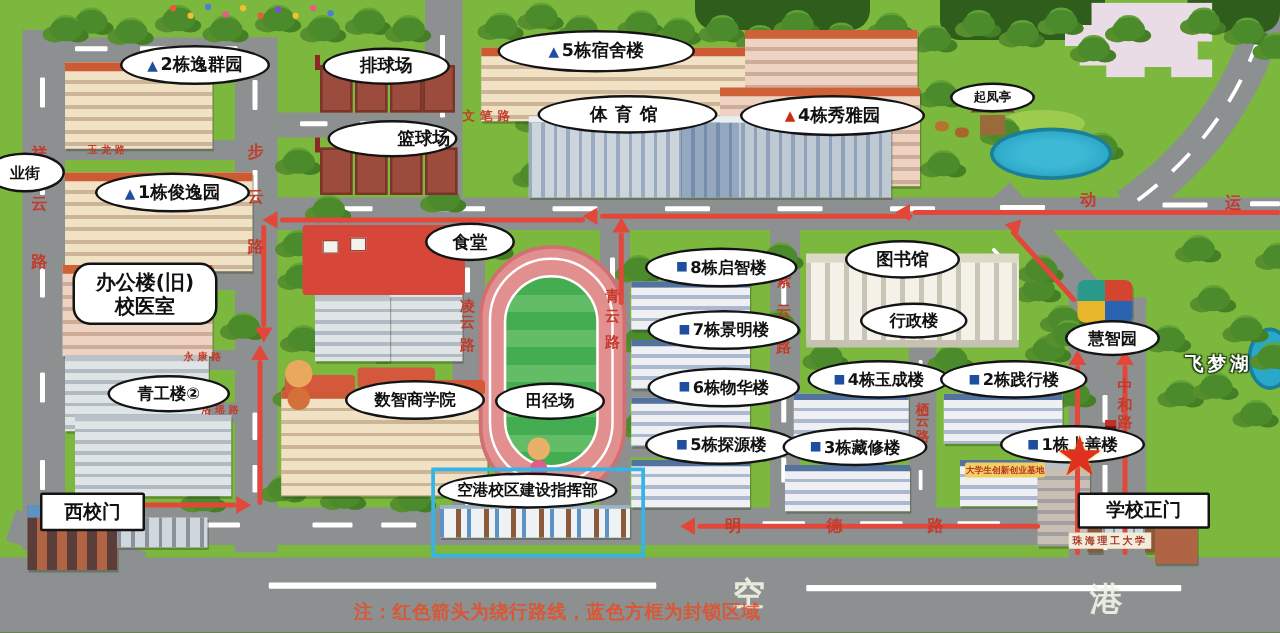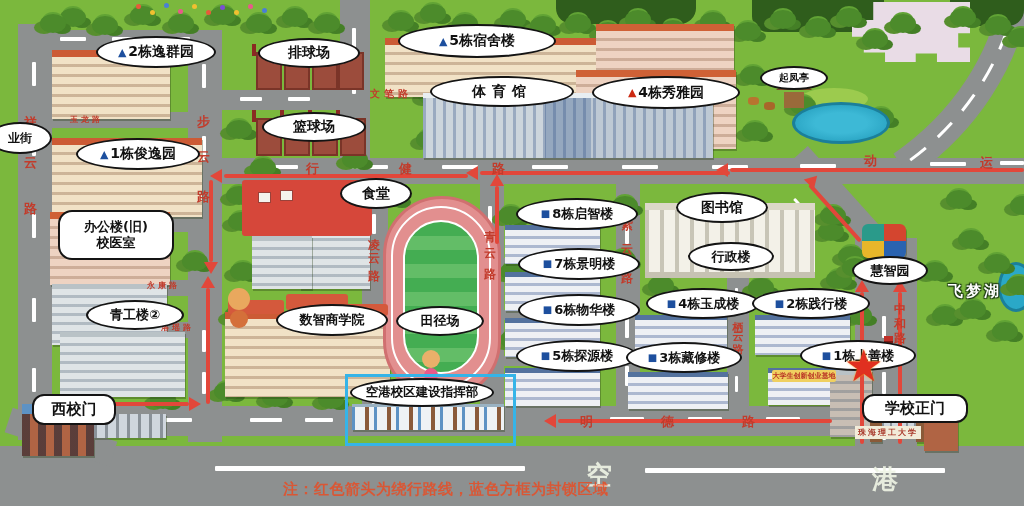--- a/index.html
+++ b/index.html
@@ -31,21 +31,21 @@
   .ah{position:absolute;width:0;height:0;border-style:solid;z-index:9;}
   .ah-left {border-width:7px 12px 7px 0;border-color:transparent #e2473a transparent transparent;}
   .ah-right{border-width:7px 0 7px 12px;border-color:transparent transparent transparent #e2473a;}
   .ah-up   {border-width:0 7px 12px 7px;border-color:transparent transparent #e2473a transparent;}
   .ah-down {border-width:12px 7px 0 7px;border-color:#e2473a transparent transparent transparent;}
   .rl{position:absolute;color:#c23b2b;font-weight:bold;z-index:9;line-height:1;white-space:nowrap;}
   .rl-v{writing-mode:vertical-lr;text-orientation:upright;}
   .bubble{position:absolute;background:#fff;border:2px solid #141414;border-radius:50%;
         display:flex;align-items:center;justify-content:center;font-weight:bold;color:#111;
         white-space:nowrap;z-index:30;font-size:14px;padding:0 4px;}
-  .bubble.rect{border-radius:12px;text-align:right;}
+  .bubble.rect{border-radius:2px;text-align:right;}
   .mk{line-height:1;margin-right:2px;}
   .mk-blue{color:#1d4f9e;font-size:11px;} .mk-red{color:#cc2a12;font-size:11px;}
   .mk-sq{color:#1d4f9e;font-size:10px;}
   .bigchar{position:absolute;color:rgba(238,243,228,.92);font-weight:bold;font-size:26px;z-index:4;}
   .track{position:absolute;z-index:6;border-radius:60px;}
   #note{position:absolute;left:283px;top:480px;font-size:15px;font-weight:bold;
         color:rgba(230,78,38,.85);z-index:40;letter-spacing:.5px;}
   .tinysign{position:absolute;z-index:31;font-weight:bold;text-align:center;}
 </style>
 </head>
@@ -176,21 +176,20 @@
   <div class="rr" style="left:105px;top:402px;width:84px;height:4px;"></div>
   <div class="ah ah-right" style="left:189px;top:397px;"></div>
 
   <div class="rl rl-v" style="left:24px;top:104px;font-size:13px;letter-spacing:44px;">祥云路</div>
   <div class="rl rl-v" style="left:197px;top:104px;font-size:13px;letter-spacing:38px;">步云路</div>
   <div class="rl rl-v" style="left:368px;top:228px;font-size:12px;letter-spacing:16px;">凌云路</div>
   <div class="rl rl-v" style="left:484px;top:220px;font-size:12px;letter-spacing:19px;">青云路</div>
   <div class="rl rl-v" style="left:621px;top:208px;font-size:12px;letter-spacing:27px;">紫云路</div>
   <div class="rl rl-v" style="left:732px;top:312px;font-size:11px;letter-spacing:11px;">栖云路</div>
   <div class="rl rl-v" style="left:894px;top:292px;font-size:12px;letter-spacing:15px;">中和路</div>
-  <div class="rl" style="left:306px;top:162px;font-size:13px;letter-spacing:80px;">行健路</div>
   <div class="rl" style="left:580px;top:415px;font-size:13px;letter-spacing:68px;">明德路</div>
   <div class="rl" style="left:370px;top:89px;font-size:10px;letter-spacing:4px;">文笔路</div>
   <div class="rl" style="left:70px;top:116px;font-size:8px;letter-spacing:3px;">玉龙路</div>
   <div class="rl" style="left:142px;top:219px;font-size:8px;letter-spacing:3px;">伏泉路</div>
   <div class="rl" style="left:147px;top:282px;font-size:8px;letter-spacing:3px;">永康路</div>
   <div class="rl" style="left:161px;top:324px;font-size:8px;letter-spacing:3px;">洛瑶路</div>
   <div class="rl" style="left:864px;top:154px;font-size:13px;">动</div>
   <div class="rl" style="left:980px;top:156px;font-size:13px;">运</div>
   <div class="bigchar" style="left:586px;top:458px;">空</div>
   <div class="bigchar" style="left:872px;top:462px;">港</div>
@@ -199,41 +198,41 @@
     <span class="mk mk-blue">▲</span>
     <span>2栋逸群园</span>
     </div>
   <div class="bubble" style="left:76px;top:138px;width:112px;height:28px;">
     <span class="mk mk-blue">▲</span>
     <span>1栋俊逸园</span>
     </div>
   <div class="bubble" style="left:258px;top:38px;width:90px;height:26px;">
     <span>排球场</span>
     </div>
-  <div class="bubble" style="left:262px;top:112px;width:92px;height:26px;">
+  <div class="bubble" style="left:262px;top:96px;width:92px;height:26px;justify-content:flex-end;">
     <span>篮球场</span>
     </div>
   <div class="bubble" style="left:398px;top:24px;width:146px;height:30px;">
     <span class="mk mk-blue">▲</span>
     <span>5栋宿舍楼</span>
     </div>
   <div class="bubble" style="left:430px;top:76px;width:132px;height:27px;letter-spacing:6px;">
     <span>体育馆</span>
     </div>
   <div class="bubble" style="left:760px;top:66px;width:56px;height:20px;font-size:10px;">
     <span>起凤亭</span>
     </div>
   <div class="bubble" style="left:592px;top:76px;width:136px;height:29px;">
     <span class="mk mk-red">▲</span>
     <span>4栋秀雅园</span>
     </div>
   <div class="bubble" style="left:340px;top:178px;width:60px;height:27px;">
     <span>食堂</span>
     </div>
-  <div class="bubble" style="left:58px;top:210px;width:104px;height:46px;flex-direction:column;font-size:13px;line-height:1.2;border-radius:14px;">
+  <div class="bubble" style="left:58px;top:210px;width:104px;height:46px;flex-direction:column;font-size:16px;line-height:1.2;border-radius:14px;">
     <span>办公楼(旧)</span>
     <span>校医室</span>
     </div>
   <div class="bubble" style="left:86px;top:300px;width:86px;height:26px;font-size:13px;">
     <span>青工楼②</span>
     </div>
   <div class="bubble" style="left:276px;top:304px;width:100px;height:28px;font-size:13px;">
     <span>数智商学院</span>
     </div>
   <div class="bubble" style="left:350px;top:378px;width:132px;height:25px;font-size:12.5px;">

